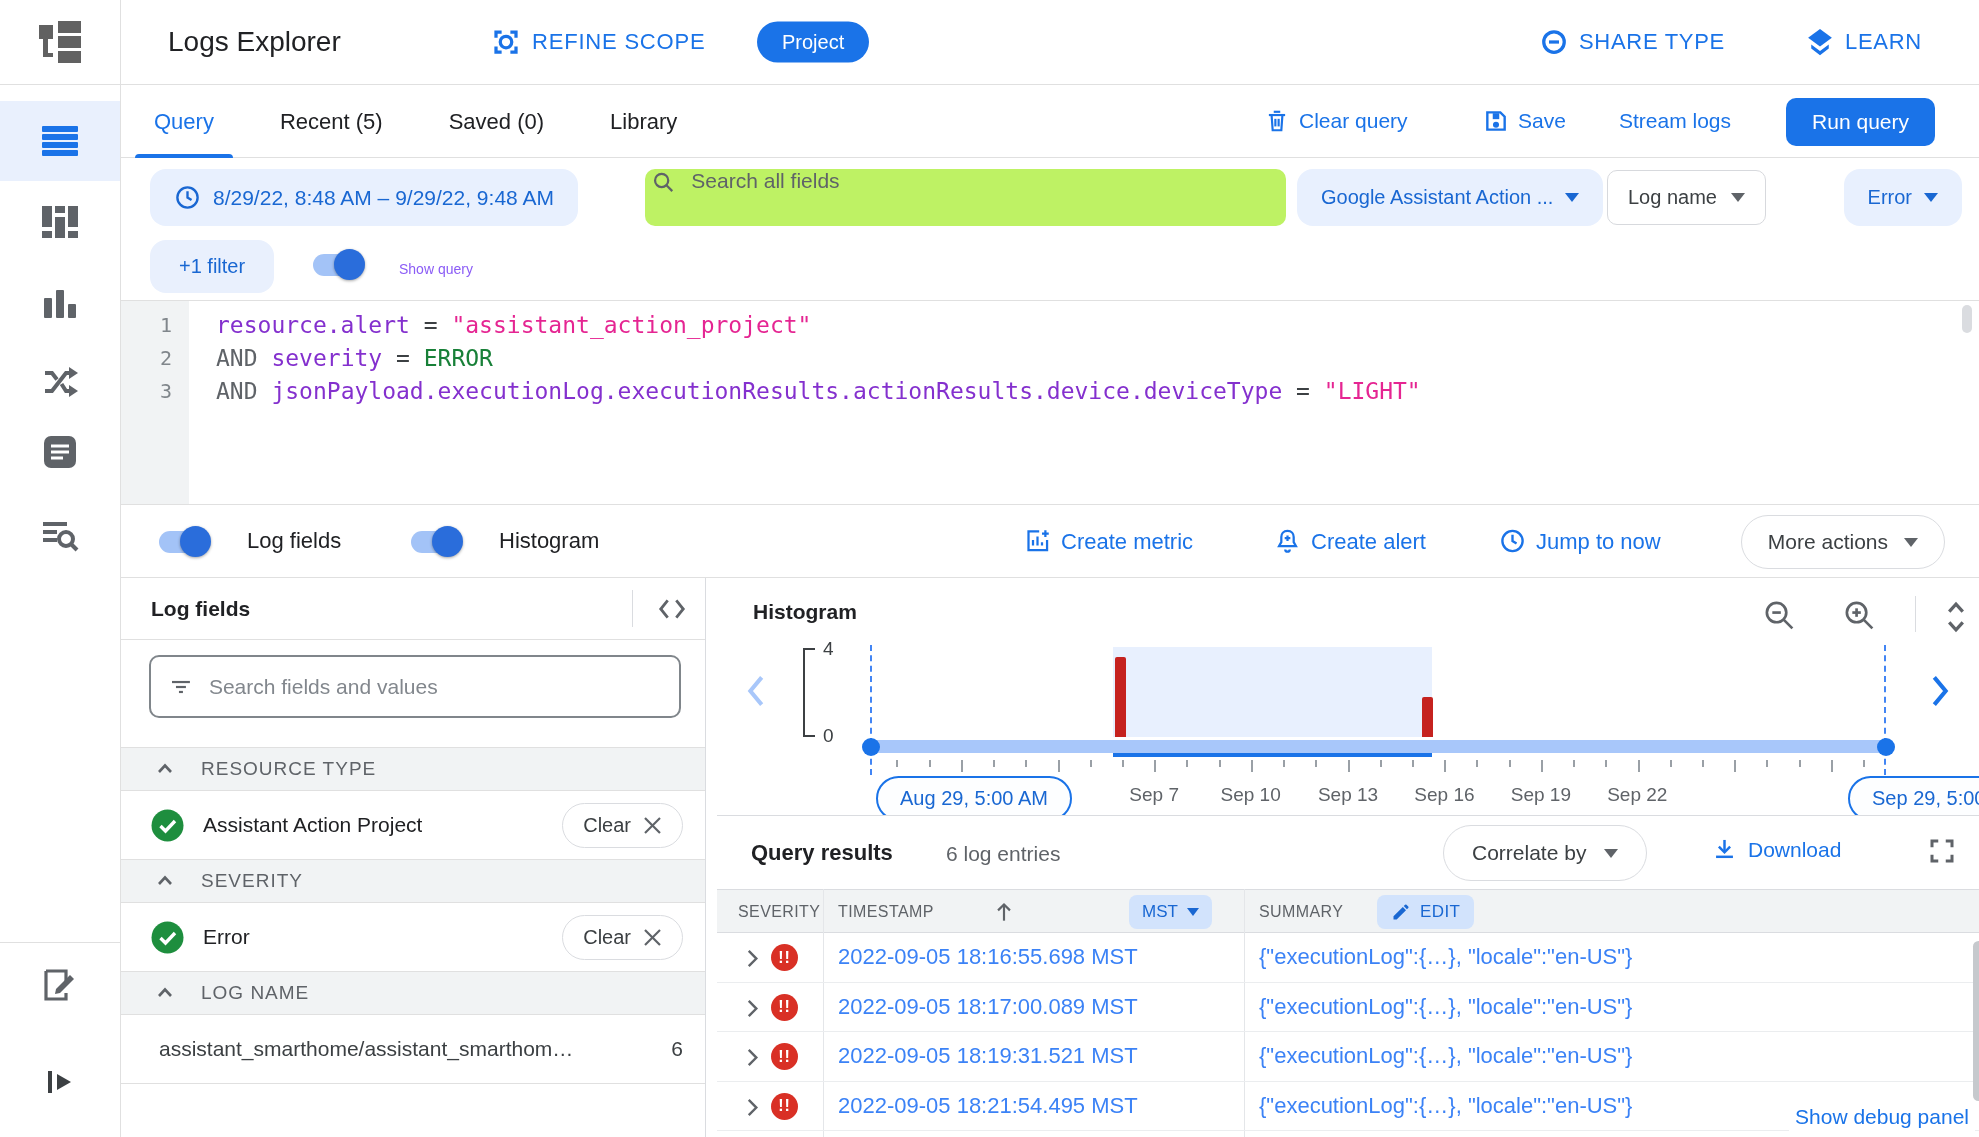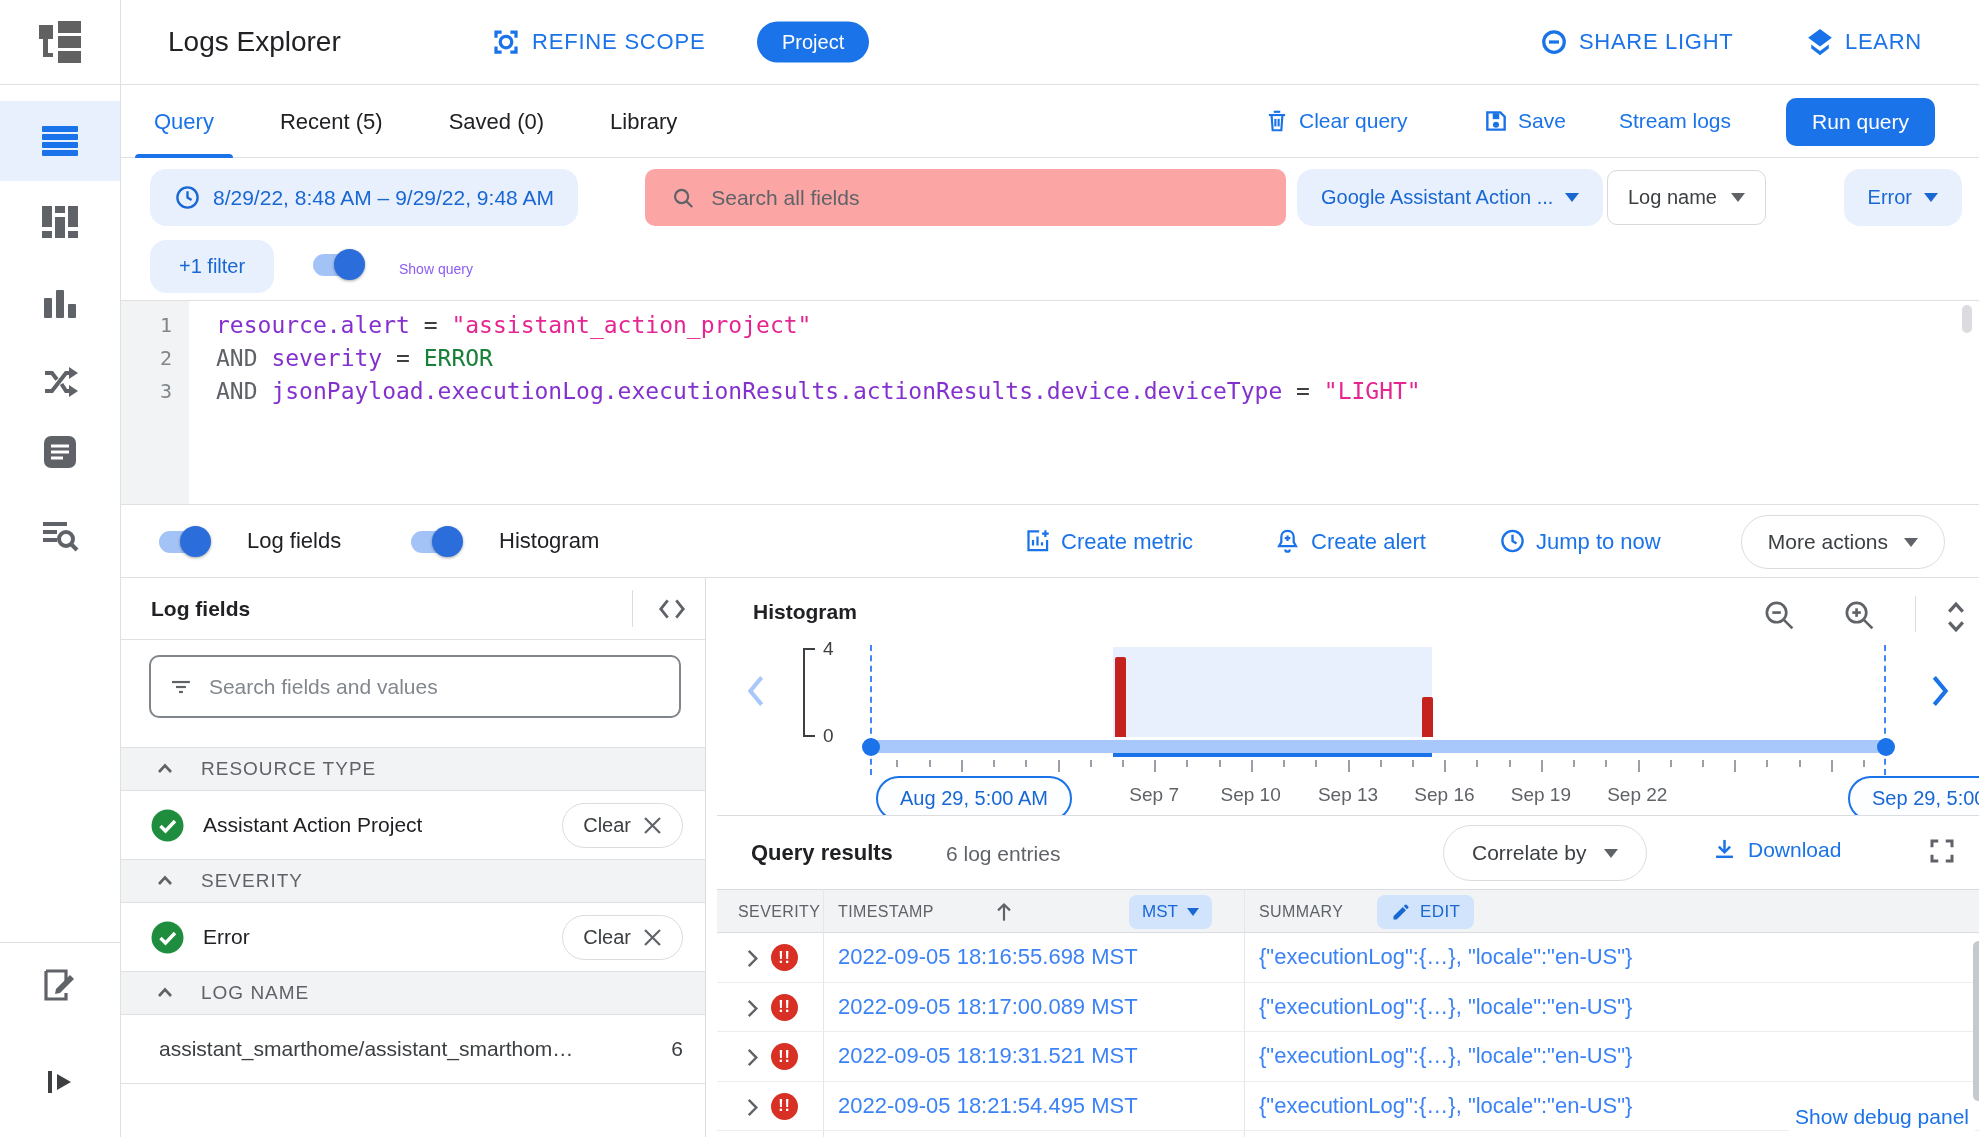--- a/index.html
+++ b/index.html
@@ -28,21 +28,21 @@
   .tab { position:relative; height:73px; display:flex; align-items:center; padding:0 33px; font-size:22px; color:#202124; cursor:pointer; }
   .tab.active { color:#1a73e8; font-weight:500; }
   .tab.active::after { content:""; position:absolute; left:14px; right:14px; bottom:0; height:4px; background:#1a73e8; border-radius:4px 4px 0 0; }
   .tab-action { position:absolute; top:50%; transform:translateY(-50%); display:flex; align-items:center; gap:9px; color:#1a73e8; font-size:21px; font-weight:500; cursor:pointer; }
   .run-btn { position:absolute; right:44px; top:13px; height:48px; padding:0 26px; background:#1a73e8; color:#fff; font-size:21px; font-weight:500; border:none; border-radius:10px; display:flex; align-items:center; cursor:pointer; }
 
   
   .filterrow1 { position:absolute; left:121px; top:158px; width:1858px; height:80px; }
   .chip-blue { display:flex; align-items:center; gap:12px; background:#e8f0fe; color:#1967d2; border-radius:16px; height:57px; font-size:20px; font-weight:500; padding:0 24px; cursor:pointer; }
   .date-chip { position:absolute; left:29px; top:11px; font-size:21px;text-align:right; }
-  .search-all { position:absolute; left:524px; top:11px; width:641px; height:57px; background:#fca5a5; border-radius:10px; display:flex; align-items:center; padding:0 26px; gap:16px; }
+  .search-all { position:absolute; left:524px; top:11px; width:641px; height:57px; background:#bef264; border-radius:10px; display:flex; align-items:flex-start; padding:0 6px; gap:16px; }
   .search-all input { border:none; outline:none; background:transparent; font-size:21px; color:#3c4043; width:100%; font-family:"Liberation Sans",sans-serif; }
   .search-all input::placeholder { color:#5f6368; opacity:1; }
   .dd-resource { position:absolute; left:1176px; top:11px; }
   .dd-logname { position:absolute; left:1486px; top:12px; height:55px; display:flex; align-items:center; gap:14px; border:1px solid #d7d9dd; border-radius:10px; padding:0 20px; font-size:20px; color:#3c4043; cursor:pointer; background:#fff; }
   .dd-error { position:absolute; right:17px; top:11px; }
   .caret { width:0; height:0; border-left:7px solid transparent; border-right:7px solid transparent; border-top:9px solid #1967d2; }
   .caret.gray { border-top-color:#5f6368; }
 
   .filterrow2 { position:absolute; left:121px; top:238px; width:1858px; height:62px; }
   .addfilter-chip { position:absolute; left:29px; top:2px; height:53px; background:#e9f0fd; color:#1967d2; border-radius:16px; display:flex; align-items:center; padding:0 29px; font-size:20px; cursor:pointer; }
@@ -253,21 +253,21 @@
       <span>REFINE SCOPE</span>
     </div>
     <div class="project-pill">
       <span>Project</span>
     </div>
     <div class="hdr-link hdr-share">
       <svg width="30" height="30" viewBox="0 0 24 24" fill="none" stroke="#1a73e8" stroke-width="2.6">
         <circle cx="12" cy="12" r="8.2"></circle>
           <line x1="8" y1="12" x2="16" y2="12"></line>
       </svg>
-      <span>SHARE LIGHT</span>
+      <span>SHARE TYPE</span>
     </div>
     <div class="hdr-link hdr-learn">
       <svg width="30" height="30" viewBox="0 0 24 24" fill="#1a73e8">
         <polygon points="12,1.5 21.5,8.5 12,15.5 2.5,8.5"></polygon>
           <path d="M5 14 l7 5.2 L19 14 v3.2 L12 22.5 5 17.2 z"></path>
       </svg>
       <span>LEARN</span>
     </div>
   </header>
 

